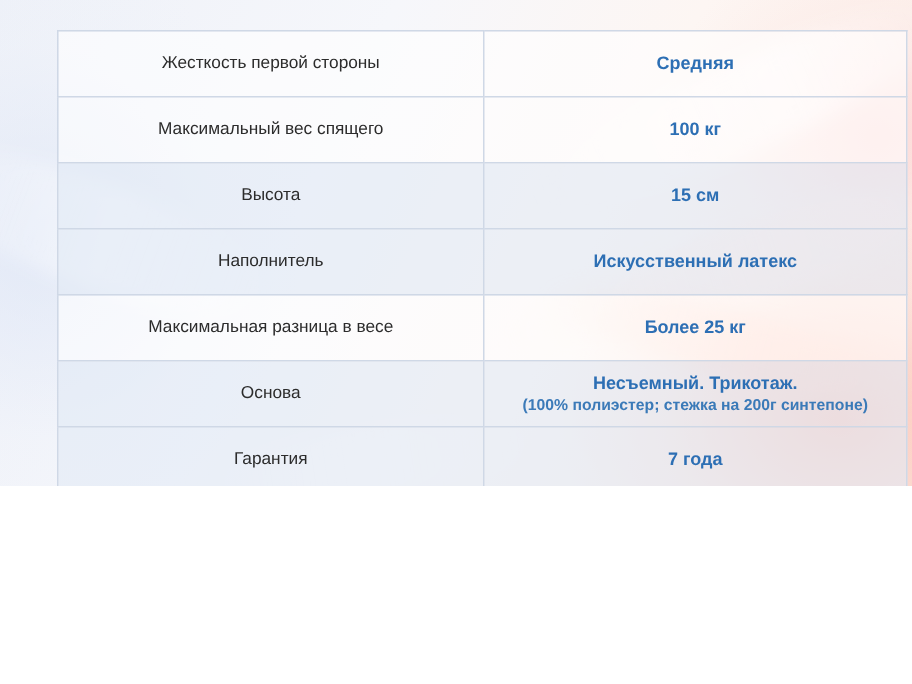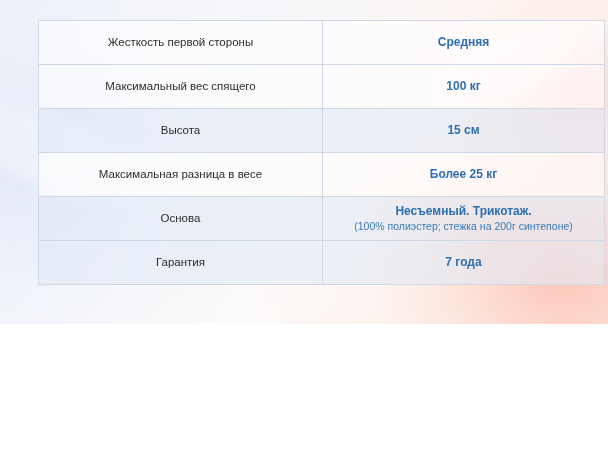--- a/index.html
+++ b/index.html
@@ -63,21 +63,21 @@
     font-size: 12px;
     color: #2d6fb4;
     font-weight: bold;
     height: 43px;
   }
   tr.tint-a td { background: rgba(255,255,255,0.60); }
   tr.tint-b td { background: rgba(226,234,245,0.62); }
   .value-sub {
     display: block;
     font-size: 10.5px;
-    font-weight: normal;
+    font-weight: bold;
     color: #3b7ab8;
     margin-top: 1px;
   }
 </style>
 </head>
 <body>
 
 <div id="page">
   <div class="streak s1"></div>
   <div class="streak s2"></div>
@@ -98,20 +98,26 @@
         <td class="col-value">
           <span>100 кг</span>
         </td>
       </tr>
       <tr class="tint-b">
         <td class="col-name">Высота</td>
         <td class="col-value">
           <span>15 см</span>
         </td>
       </tr>
+      <tr class="tint-b">
+        <td class="col-name">Наполнитель</td>
+        <td class="col-value">
+          <span>Искусственный латекс</span>
+        </td>
+      </tr>
       <tr class="tint-a">
         <td class="col-name">Максимальная разница в весе</td>
         <td class="col-value">
           <span>Более 25 кг</span>
         </td>
       </tr>
       <tr class="tint-b">
         <td class="col-name">Основа</td>
         <td class="col-value">
           <span>Несъемный. Трикотаж.</span>

